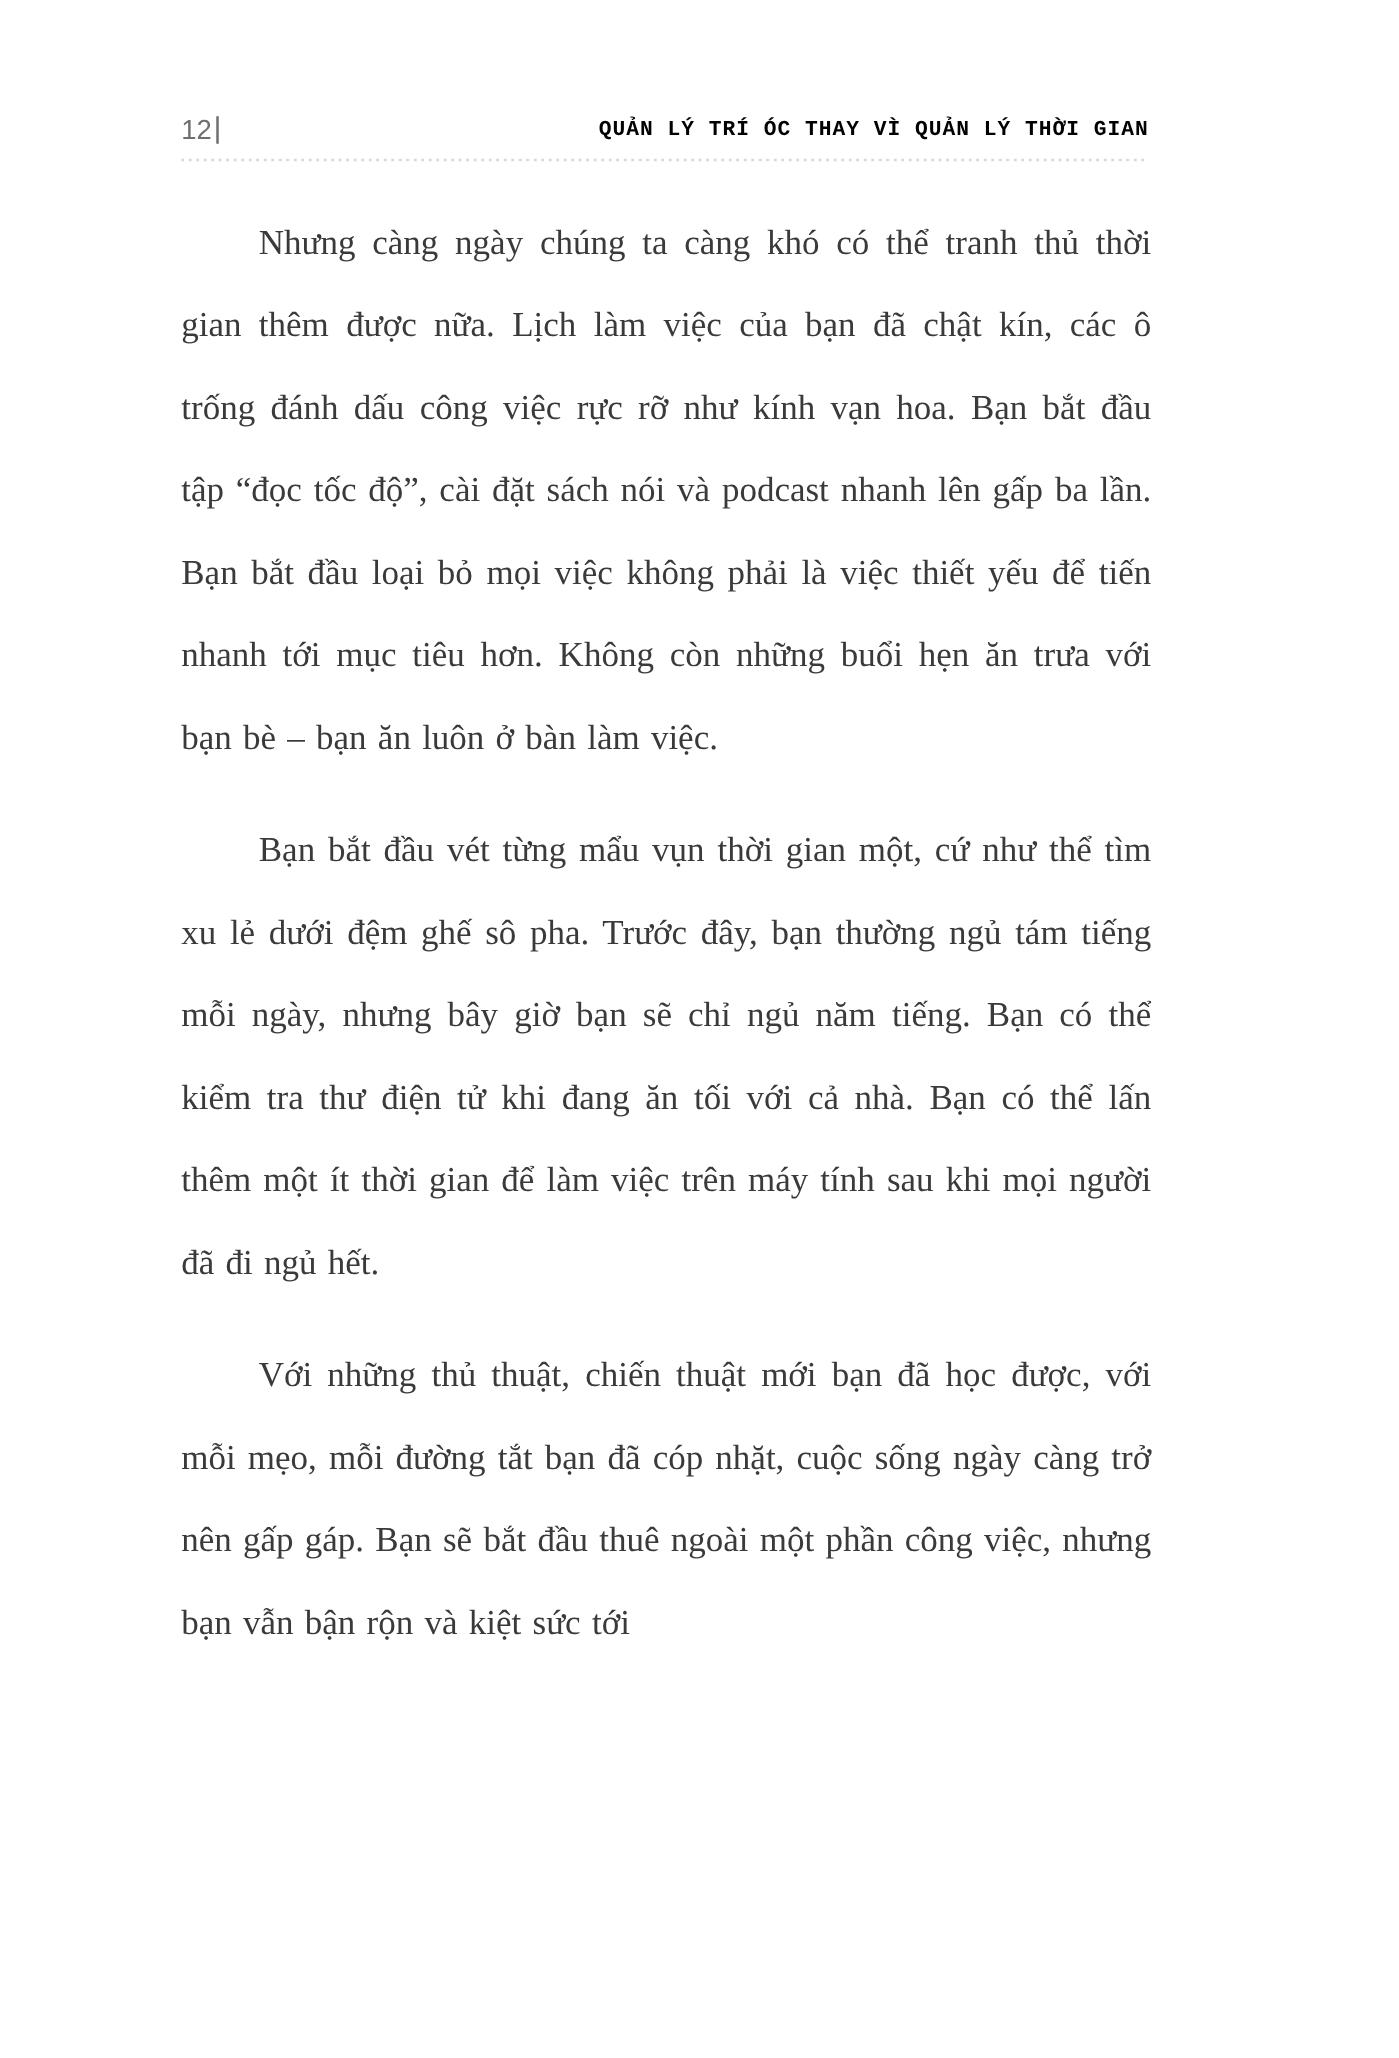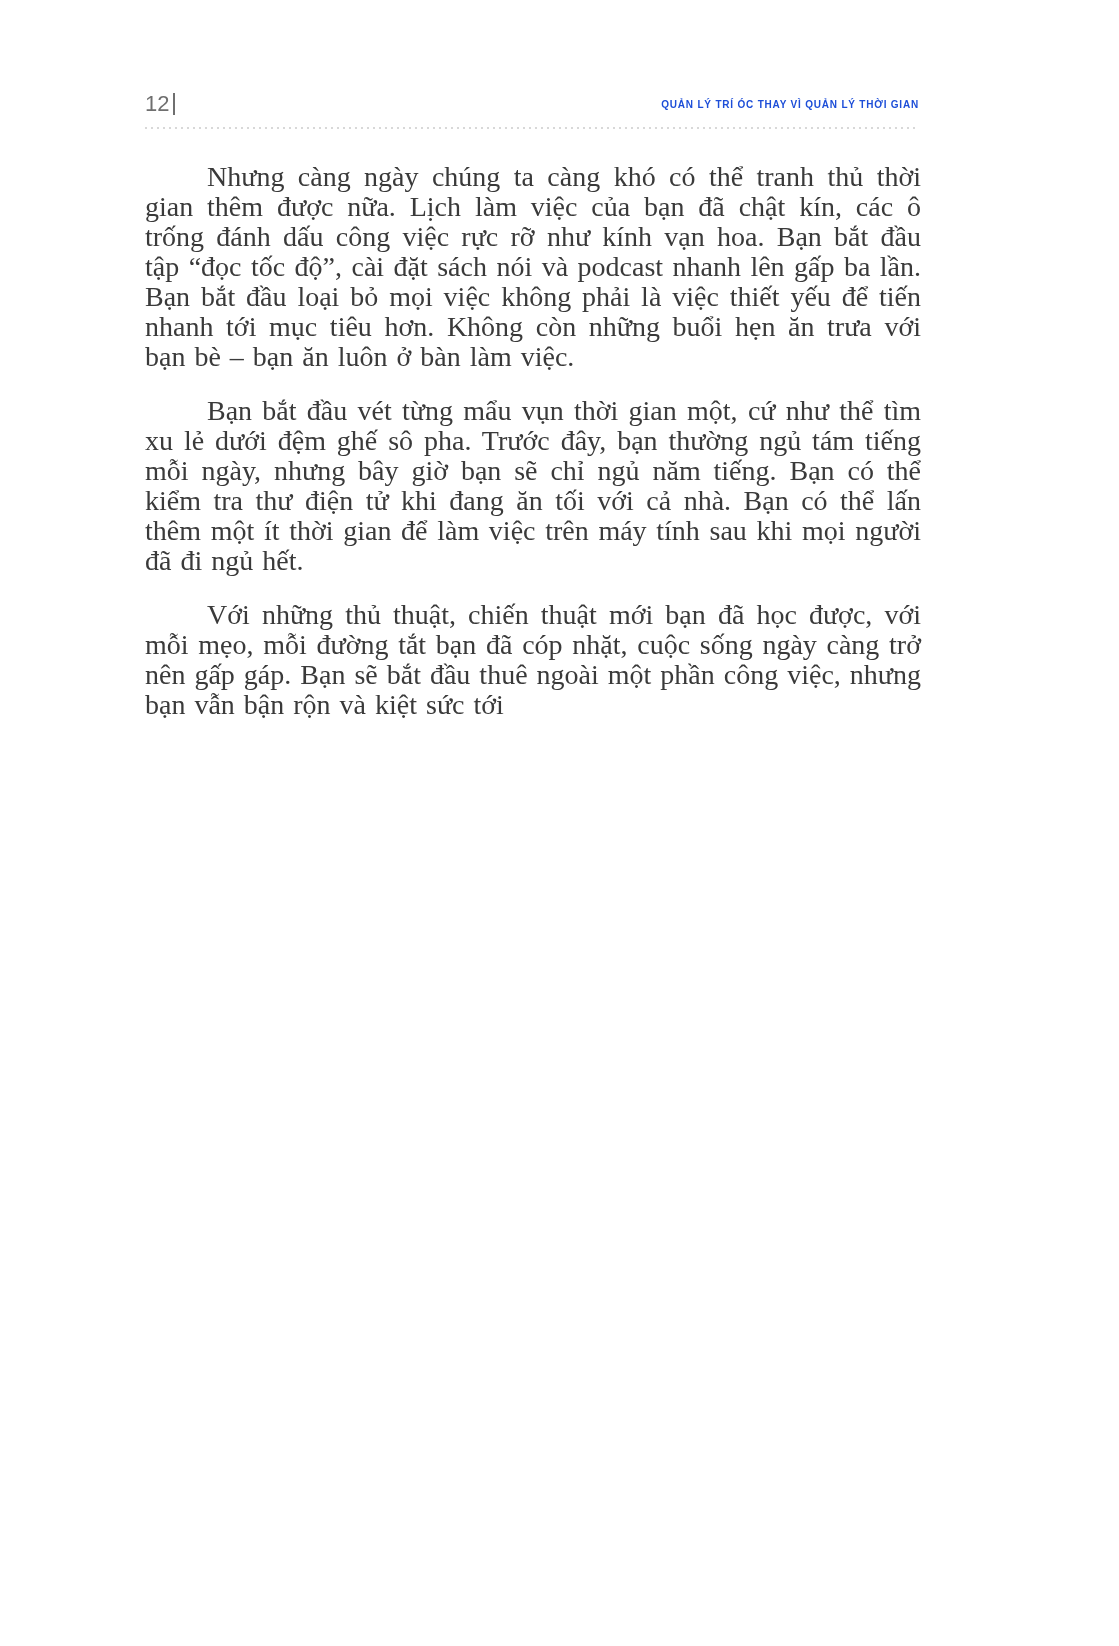--- a/index.html
+++ b/index.html
@@ -37,25 +37,26 @@
   .page-number {
     font-size: 22px;
     color: #6f6f6f;
   }
   .page-number-bar {
     width: 2px;
     height: 22px;
     background: #6f6f6f;
   }
   .running-title {
-    font-size: 10px;
+    font-size: 17px;
     font-weight: bold;
     letter-spacing: 0.8px;
-    color: #1d4ed8;
+    color: #000000;
     text-transform: uppercase;
+    font-family: Liberation Mono, monospace;
   }
   .header-rule {
     position: absolute;
     top: 126px;
     left: 145px;
     right: 200px;
     height: 4px;
     background-image: repeating-linear-gradient(
       90deg,
       #d8d8d8 0px, #d8d8d8 2px,
@@ -67,21 +68,21 @@
   }
   .body-text {
     position: absolute;
     top: 162px;
     left: 145px;
     width: 776px;
   }
   .body-text p {
     margin: 0 0 24px 0;
     font-size: 28px;
-    line-height: 30px;
+    line-height: 66px;
     text-align: justify;
     text-indent: 62px;
     color: #3a3a3a;
     word-spacing: 2px;
   }
 </style>
 </head>
 <body>
 
 <div class="page">

